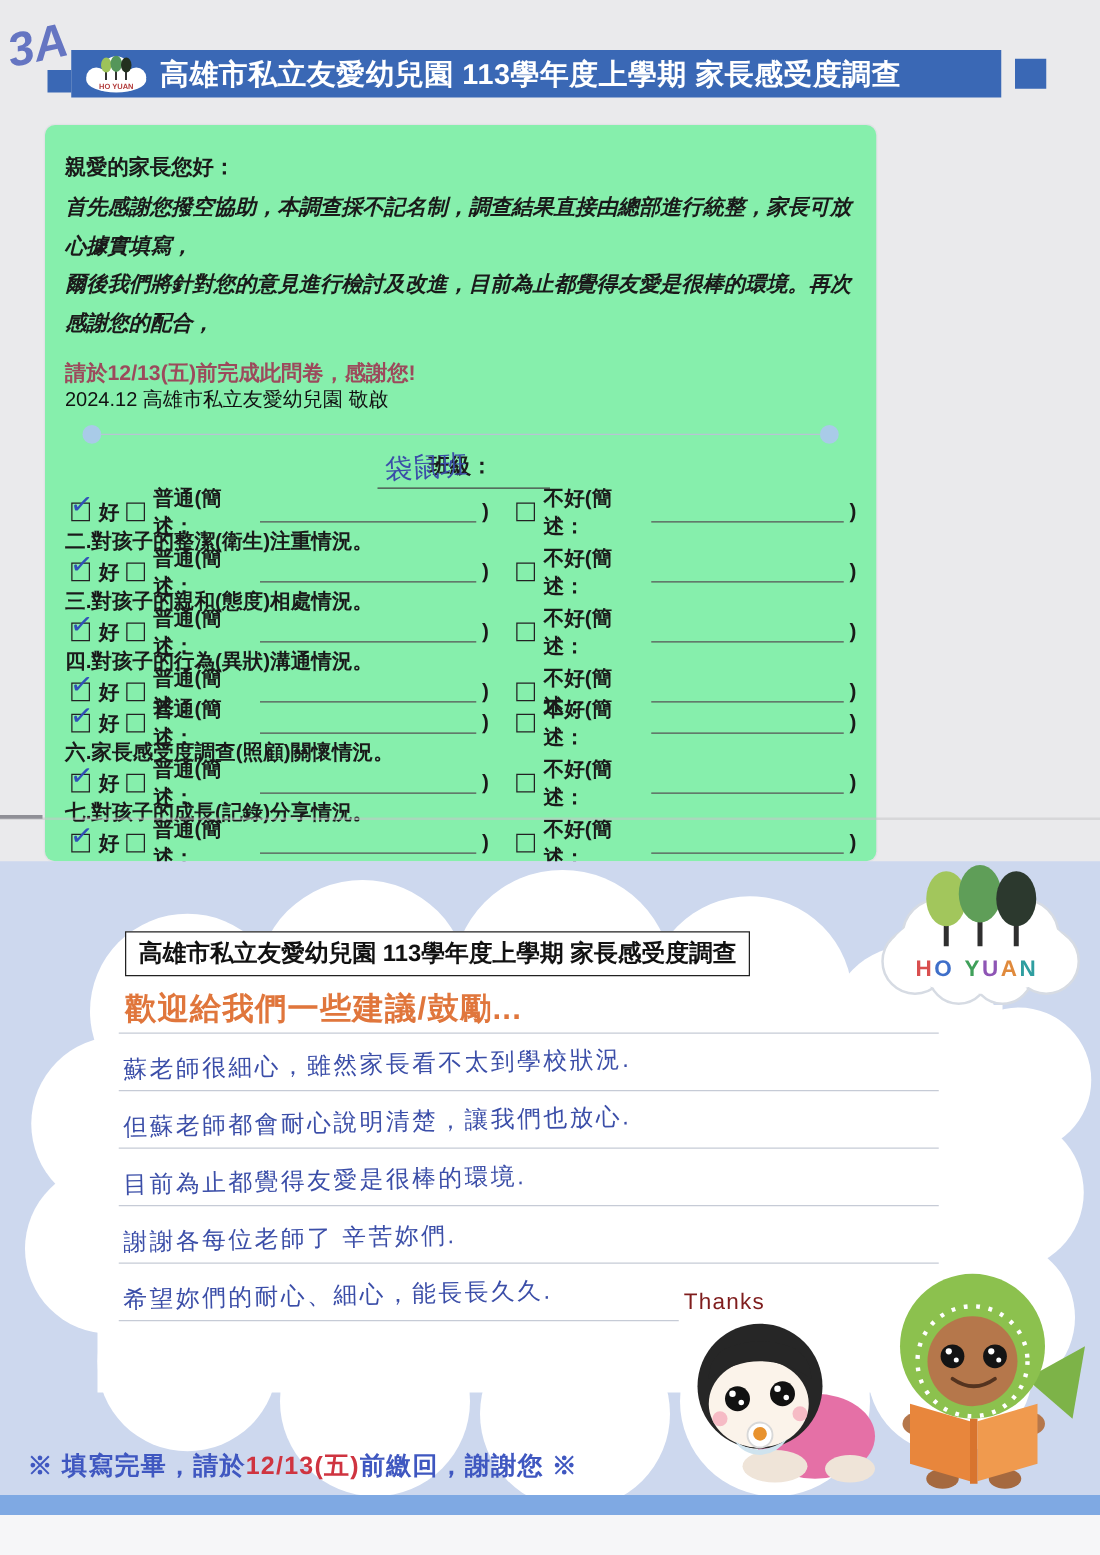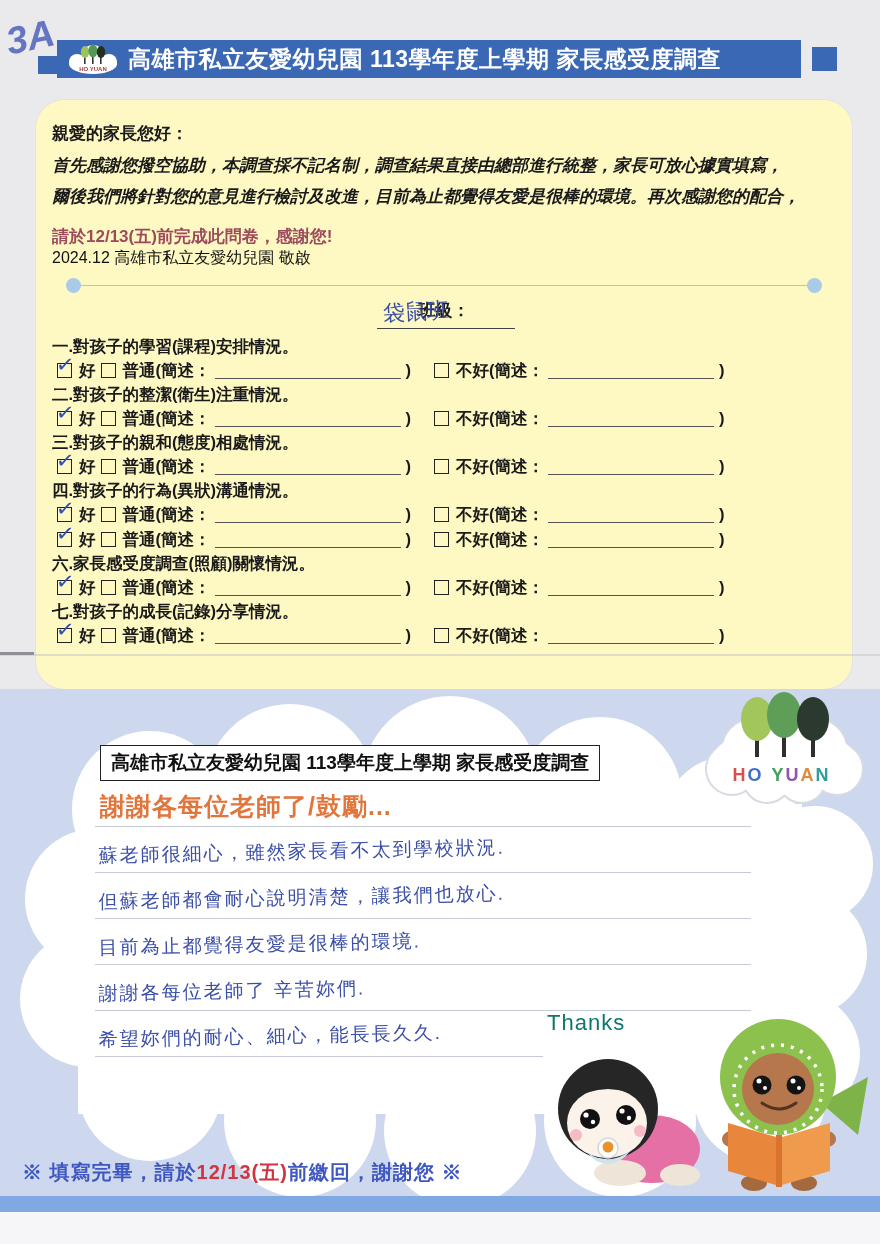--- a/index.html
+++ b/index.html
@@ -12,22 +12,22 @@
   .sq{position:absolute;background:#3a68b5;}
   .sq-left{left:38px;top:56px;width:19px;height:18px;}
   .sq-right{left:812px;top:47px;width:25px;height:24px;}
 
   .header-bar{position:absolute;left:57px;top:40px;width:744px;height:38px;background:#3a68b5;
               display:flex;align-items:center;gap:9px;padding-left:10px;box-sizing:border-box;}
   .header-title{color:#fff;font-weight:700;font-size:23px;letter-spacing:.5px;white-space:nowrap;}
   .logo-cloud-sm{width:52px;height:32px;flex:0 0 auto;}
 
   
-  .panel{position:absolute;left:36px;top:100px;width:816px;height:589px;background:#fef9c3;
-         border-radius:28px;box-shadow:0 0 0 1px #e2e2e6;padding:22px 16px 0;box-sizing:border-box;}
+  .panel{position:absolute;left:36px;top:100px;width:665px;height:589px;background:#86efac;
+         border-radius:8px;box-shadow:0 0 0 1px #e2e2e6;padding:22px 16px 0;box-sizing:border-box;}
   .greeting{font-weight:700;font-size:17px;margin-bottom:5px;}
   .body-line{font-weight:700;font-size:17px;line-height:31px;font-style:italic;}
   .notice-row{display:flex;justify-content:space-between;align-items:baseline;margin-top:13px;flex-direction:column;}
   .deadline{color:#9c4a5c;font-weight:700;font-size:17px;}
   .signoff{color:#111;font-weight:400;font-size:16px;padding-right:8px;white-space:nowrap;}
   .divider{position:relative;height:18px;margin:8px 14px 0;}
   .divider .line{position:absolute;left:10px;right:10px;top:8px;border-top:1.5px solid #b7c3d3;}
   .dot{position:absolute;top:1px;width:15px;height:15px;border-radius:50%;background:#a9cbe8;}
   .dot.l{left:0;} .dot.r{right:0;}
   .class-row{display:flex;align-items:center;margin:4px 0 6px;height:30px;flex-direction:column;}
@@ -62,21 +62,21 @@
 
   .box-title{position:absolute;left:100px;top:56px;border:1.6px solid #222;background:#fff;
              padding:4px 10px;font-weight:700;font-size:19px;color:#111;white-space:nowrap;}
   .sg-heading{position:absolute;left:100px;top:101px;font-weight:700;font-size:25px;color:#e0763c;
               letter-spacing:1px;}
   .sg-lines{position:absolute;left:95px;top:137px;border-top:1.5px solid #c6cbd6;width:656px;}
   .sg-line{position:relative;height:45px;border-bottom:1.5px solid #c6cbd6;width:656px;}
   .sg-line.short{width:448px;}
   .sg-text{position:absolute;left:4px;bottom:3px;color:#3b4ea8;font-size:19px;letter-spacing:2px;
            transform:rotate(-1.2deg);transform-origin:left bottom;white-space:nowrap;}
-  .thanks{position:absolute;left:452px;bottom:20px;color:#0f766e;font-size:22px;letter-spacing:1px;}
+  .thanks{position:absolute;left:452px;bottom:4px;color:#7f1d1d;font-size:18px;letter-spacing:1px;}
 
   .baby{position:absolute;left:552px;top:362px;width:150px;height:140px;}
   .reader{position:absolute;left:686px;top:326px;width:185px;height:180px;}
 
   .footer-note{position:absolute;left:22px;top:470px;font-weight:700;font-size:20px;color:#3f57c0;
                letter-spacing:1px;white-space:nowrap;text-align:center;}
   .footer-note .date{color:#cf3440;}
   .band{position:absolute;left:0;top:507px;width:880px;height:16px;background:#7fa9e3;}
   .below-strip{position:absolute;left:0;top:1212px;width:880px;height:32px;background:#f6f6f8;}
 </style>
@@ -123,21 +123,20 @@
     </div>
 
     <div class="class-row">
       <span class="class-label">班級：</span>
       <span class="class-line">
         <span class="class-value">袋鼠班</span>
       </span>
     </div>
 
     <div>
-      <div class="q-title">一.對孩子的學習(課程)安排情況。</div>
       <div class="q-row">
         <span class="cb">
             <span class="tick">✓</span>
           </span>
         <span>好</span>
         <span class="cb"></span>
         <span>普通(簡述：</span>
         <span class="blank b1"></span>
         <span>)</span>
         <span class="gap"></span>
@@ -306,21 +305,21 @@
         <ellipse cx="60" cy="28" rx="16" ry="22" fill="#a2c65c"></ellipse>
         <ellipse cx="87" cy="24" rx="17" ry="23" fill="#5f9e58"></ellipse>
         <ellipse cx="116" cy="28" rx="16" ry="22" fill="#2c392e"></ellipse>
       </svg>
       <div class="logo-letters">
         <span class="lc0">H</span><span class="lc1">O</span><span class="sp"></span><span class="lc2">Y</span><span class="lc3">U</span><span class="lc4">A</span><span class="lc5">N</span>
       </div>
     </div>
 
     <div class="box-title">高雄市私立友愛幼兒園 113學年度上學期 家長感受度調查</div>
-    <div class="sg-heading">謝謝各每位老師了/鼓勵...</div>
+    <div class="sg-heading">歡迎給我們一些建議/鼓勵...</div>
 
     <div class="sg-lines">
       <div class="sg-line">
         <span class="sg-text">蘇老師很細心，雖然家長看不太到學校狀況.</span>
       </div>
       <div class="sg-line">
         <span class="sg-text">但蘇老師都會耐心說明清楚，讓我們也放心.</span>
       </div>
       <div class="sg-line">
         <span class="sg-text">目前為止都覺得友愛是很棒的環境.</span>

